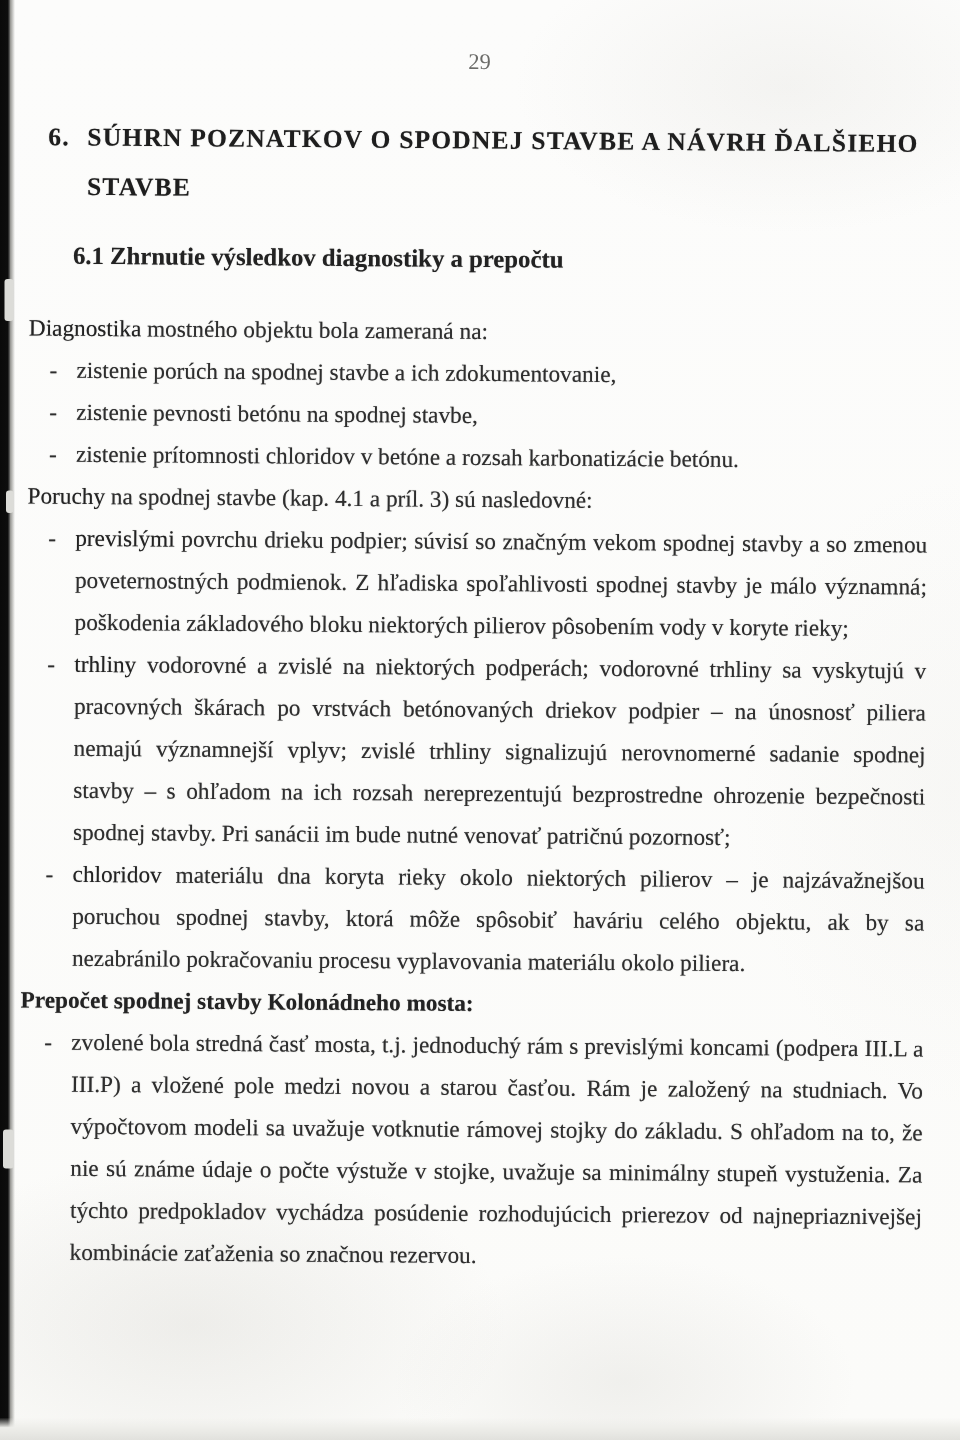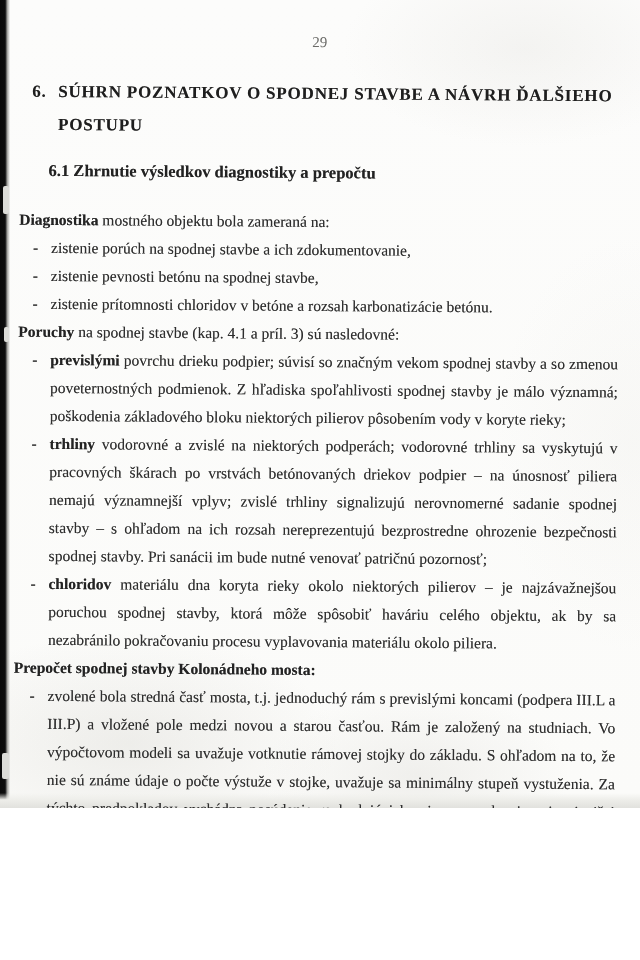--- a/index.html
+++ b/index.html
@@ -3,21 +3,21 @@
 <meta charset="utf-8">
 <style>
   html, body {
     margin: 0;
     padding: 0;
     background: #ffffff;
   }
   .page {
     position: relative;
     width: 640px;
-    height: 808px;
+    height: 960px;
     overflow: hidden;
     background:
       radial-gradient(ellipse 260px 140px at 82% 6%, rgba(205,203,196,0.18), transparent 70%),
       radial-gradient(ellipse 300px 160px at 20% 92%, rgba(190,188,180,0.22), transparent 70%),
       radial-gradient(ellipse 220px 120px at 65% 96%, rgba(195,193,186,0.20), transparent 70%),
       radial-gradient(ellipse 200px 300px at 99% 55%, rgba(210,208,200,0.10), transparent 70%),
       linear-gradient(#fcfcfb, #fbfbf9);
     font-family: "Liberation Serif", "DejaVu Serif", serif;
     color: #2e2e2e;
   }
@@ -67,21 +67,21 @@
   .subheading {
     margin-top: 18px;
     margin-left: 31px;
     font-weight: bold;
     font-size: 16.5px;
     line-height: 24px;
     color: #222222;
   }
   .para { margin: 0; margin-left: 2px; text-align: justify; }
   .para-first { margin-top: 23px; }
-  .lead { font-weight: bold; color: #232323; }
+  .lead { font-weight: normal; color: #232323; }
   .list { margin: 0; }
   .li { display: flex; }
   .li-dash { flex: 0 0 auto; width: 18px; margin-left: 16px; text-align: left; }
   .li-text { flex: 1; text-align: justify; }
   .para-bold { font-weight: bold; color: #232323; margin: 0; }
 </style>
 </head>
 <body>
 
 <div class="page">
@@ -93,21 +93,21 @@
   <div class="scan-bottom"></div>
 
   <div class="content">
 
     <div class="pageno">29</div>
 
     <div class="heading">
       <span class="h-num">6.</span>
       <span class="h-title">
         <span>SÚHRN POZNATKOV O SPODNEJ STAVBE A NÁVRH ĎALŠIEHO</span><br>
-        <span>POSTUPU</span>
+        <span>STAVBE</span>
       </span>
     </div>
 
     <div class="subheading">6.1 Zhrnutie výsledkov diagnostiky a prepočtu</div>
 
     <p class="para para-first"><span class="lead">Diagnostika</span><span> mostného objektu bola zameraná na:</span></p>
 
     <div class="list">
       <div class="li">
         <span class="li-dash">-</span>

